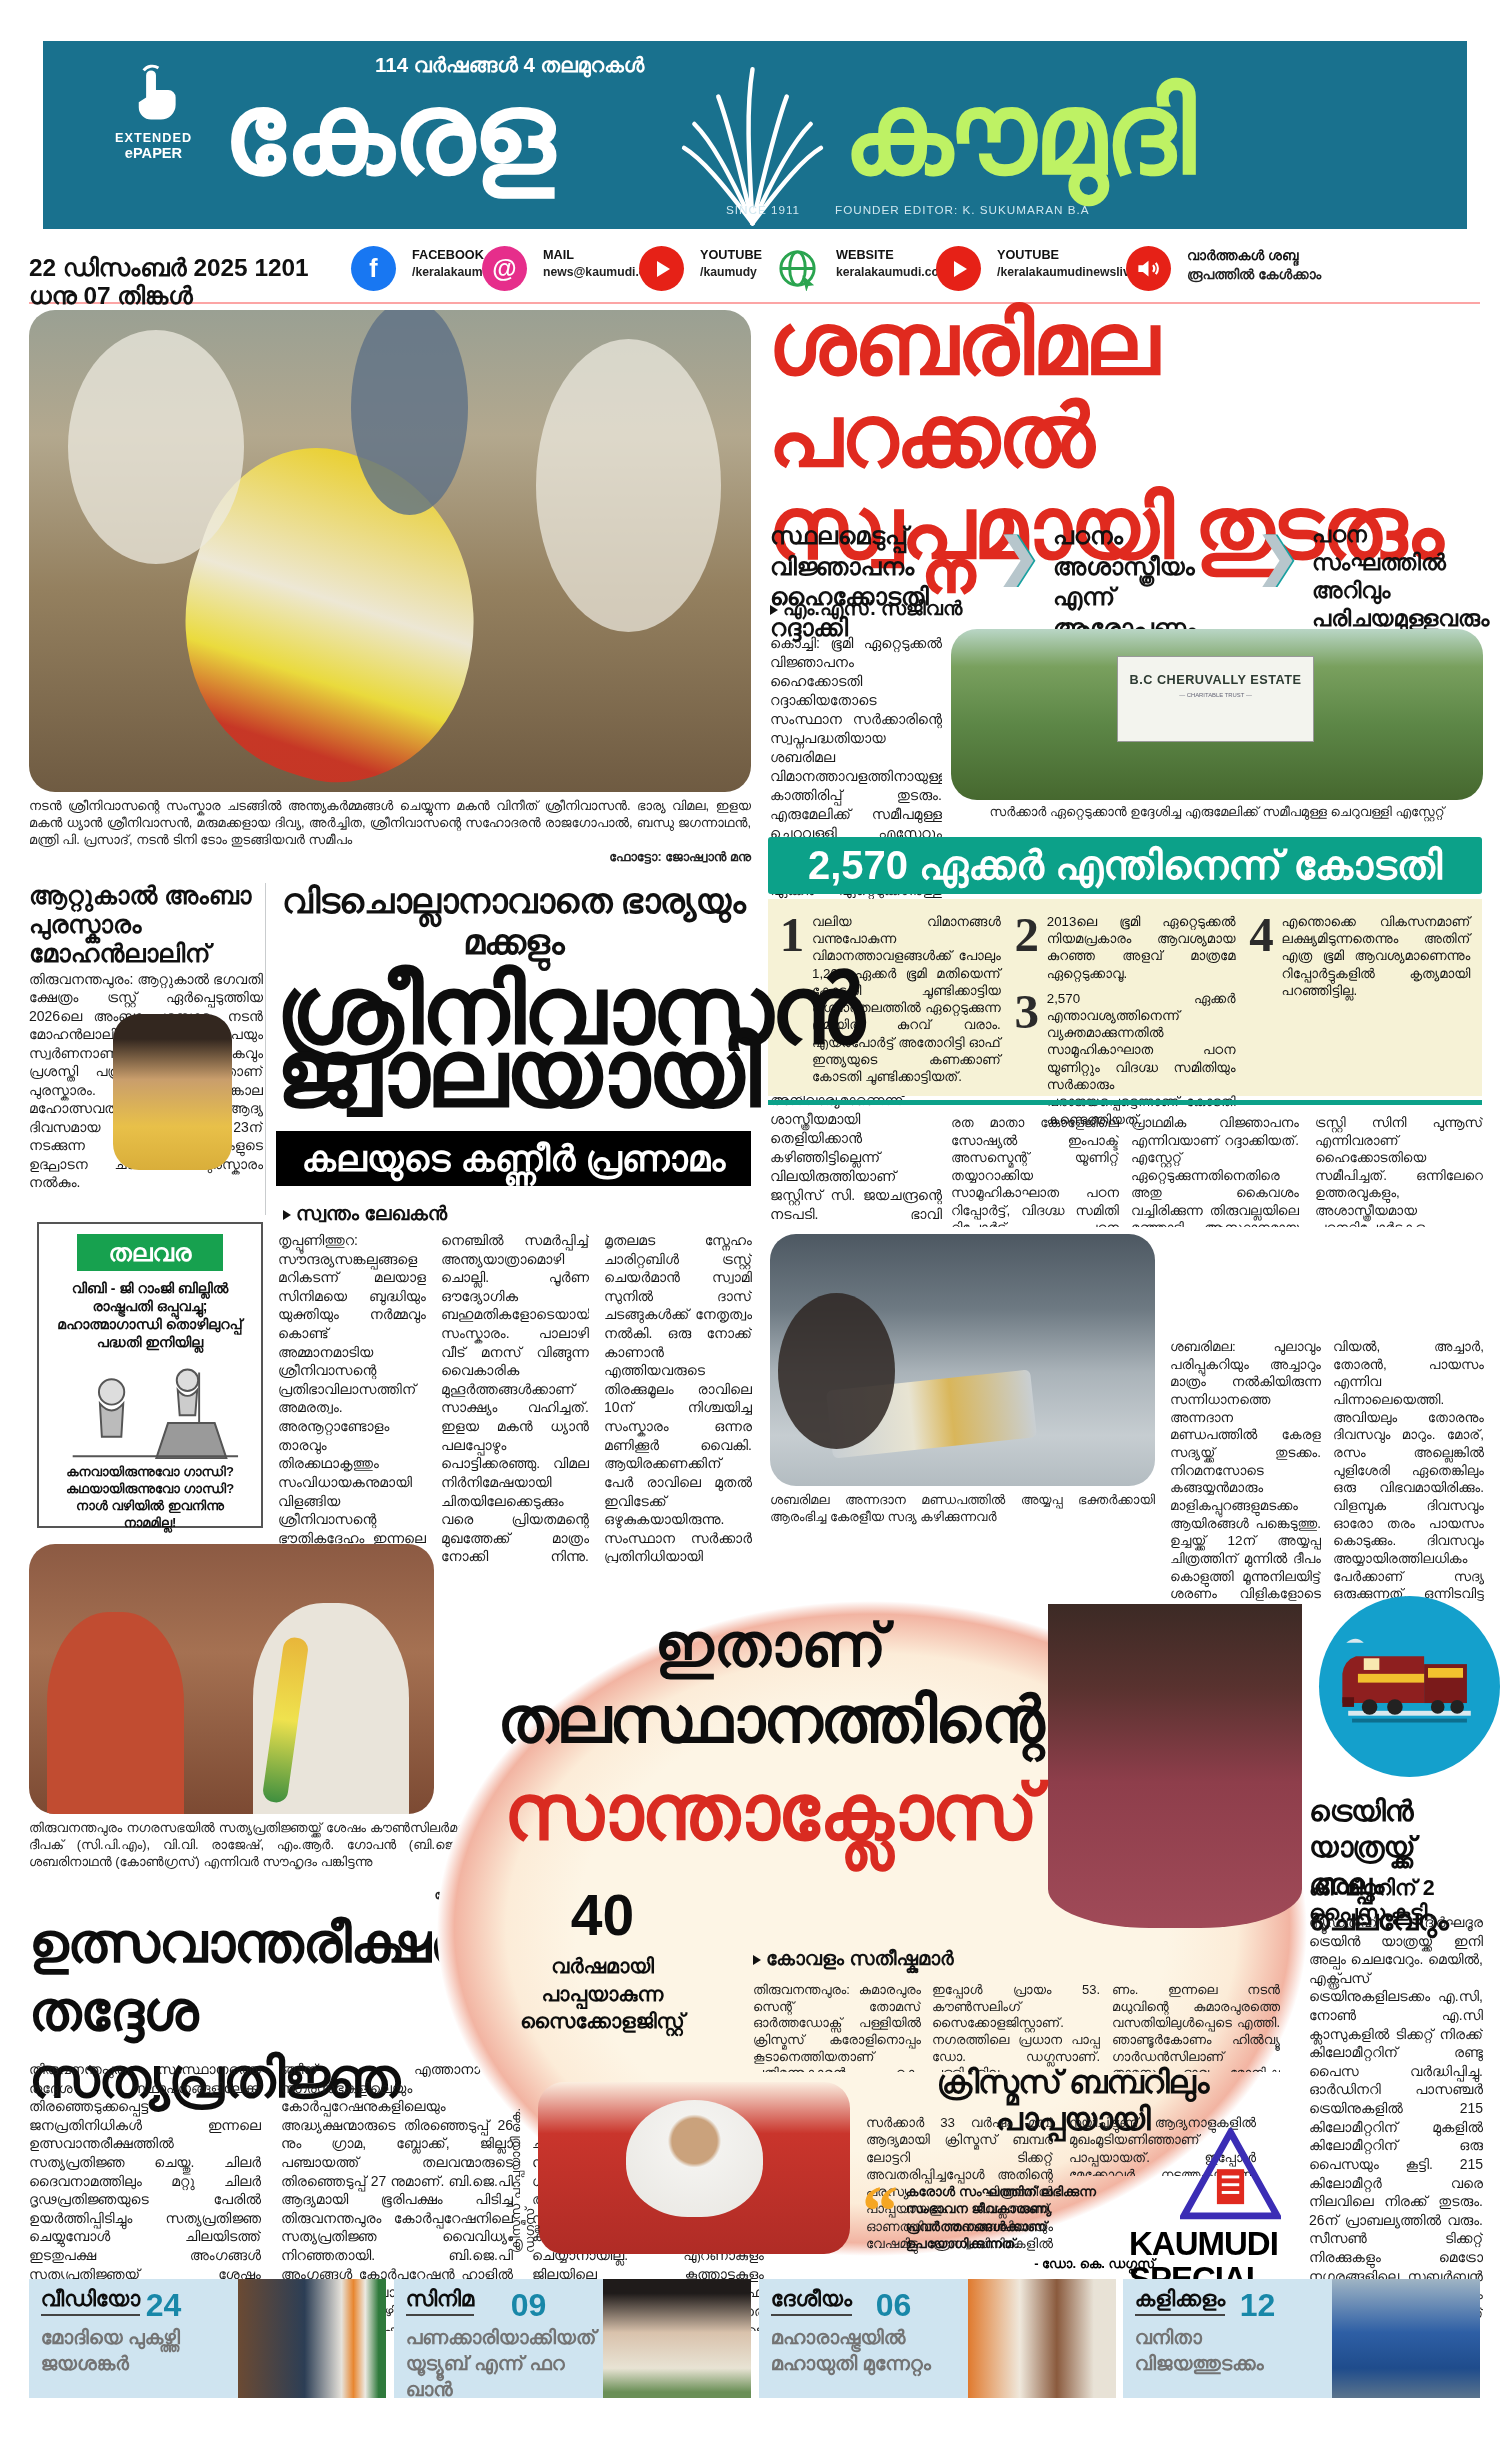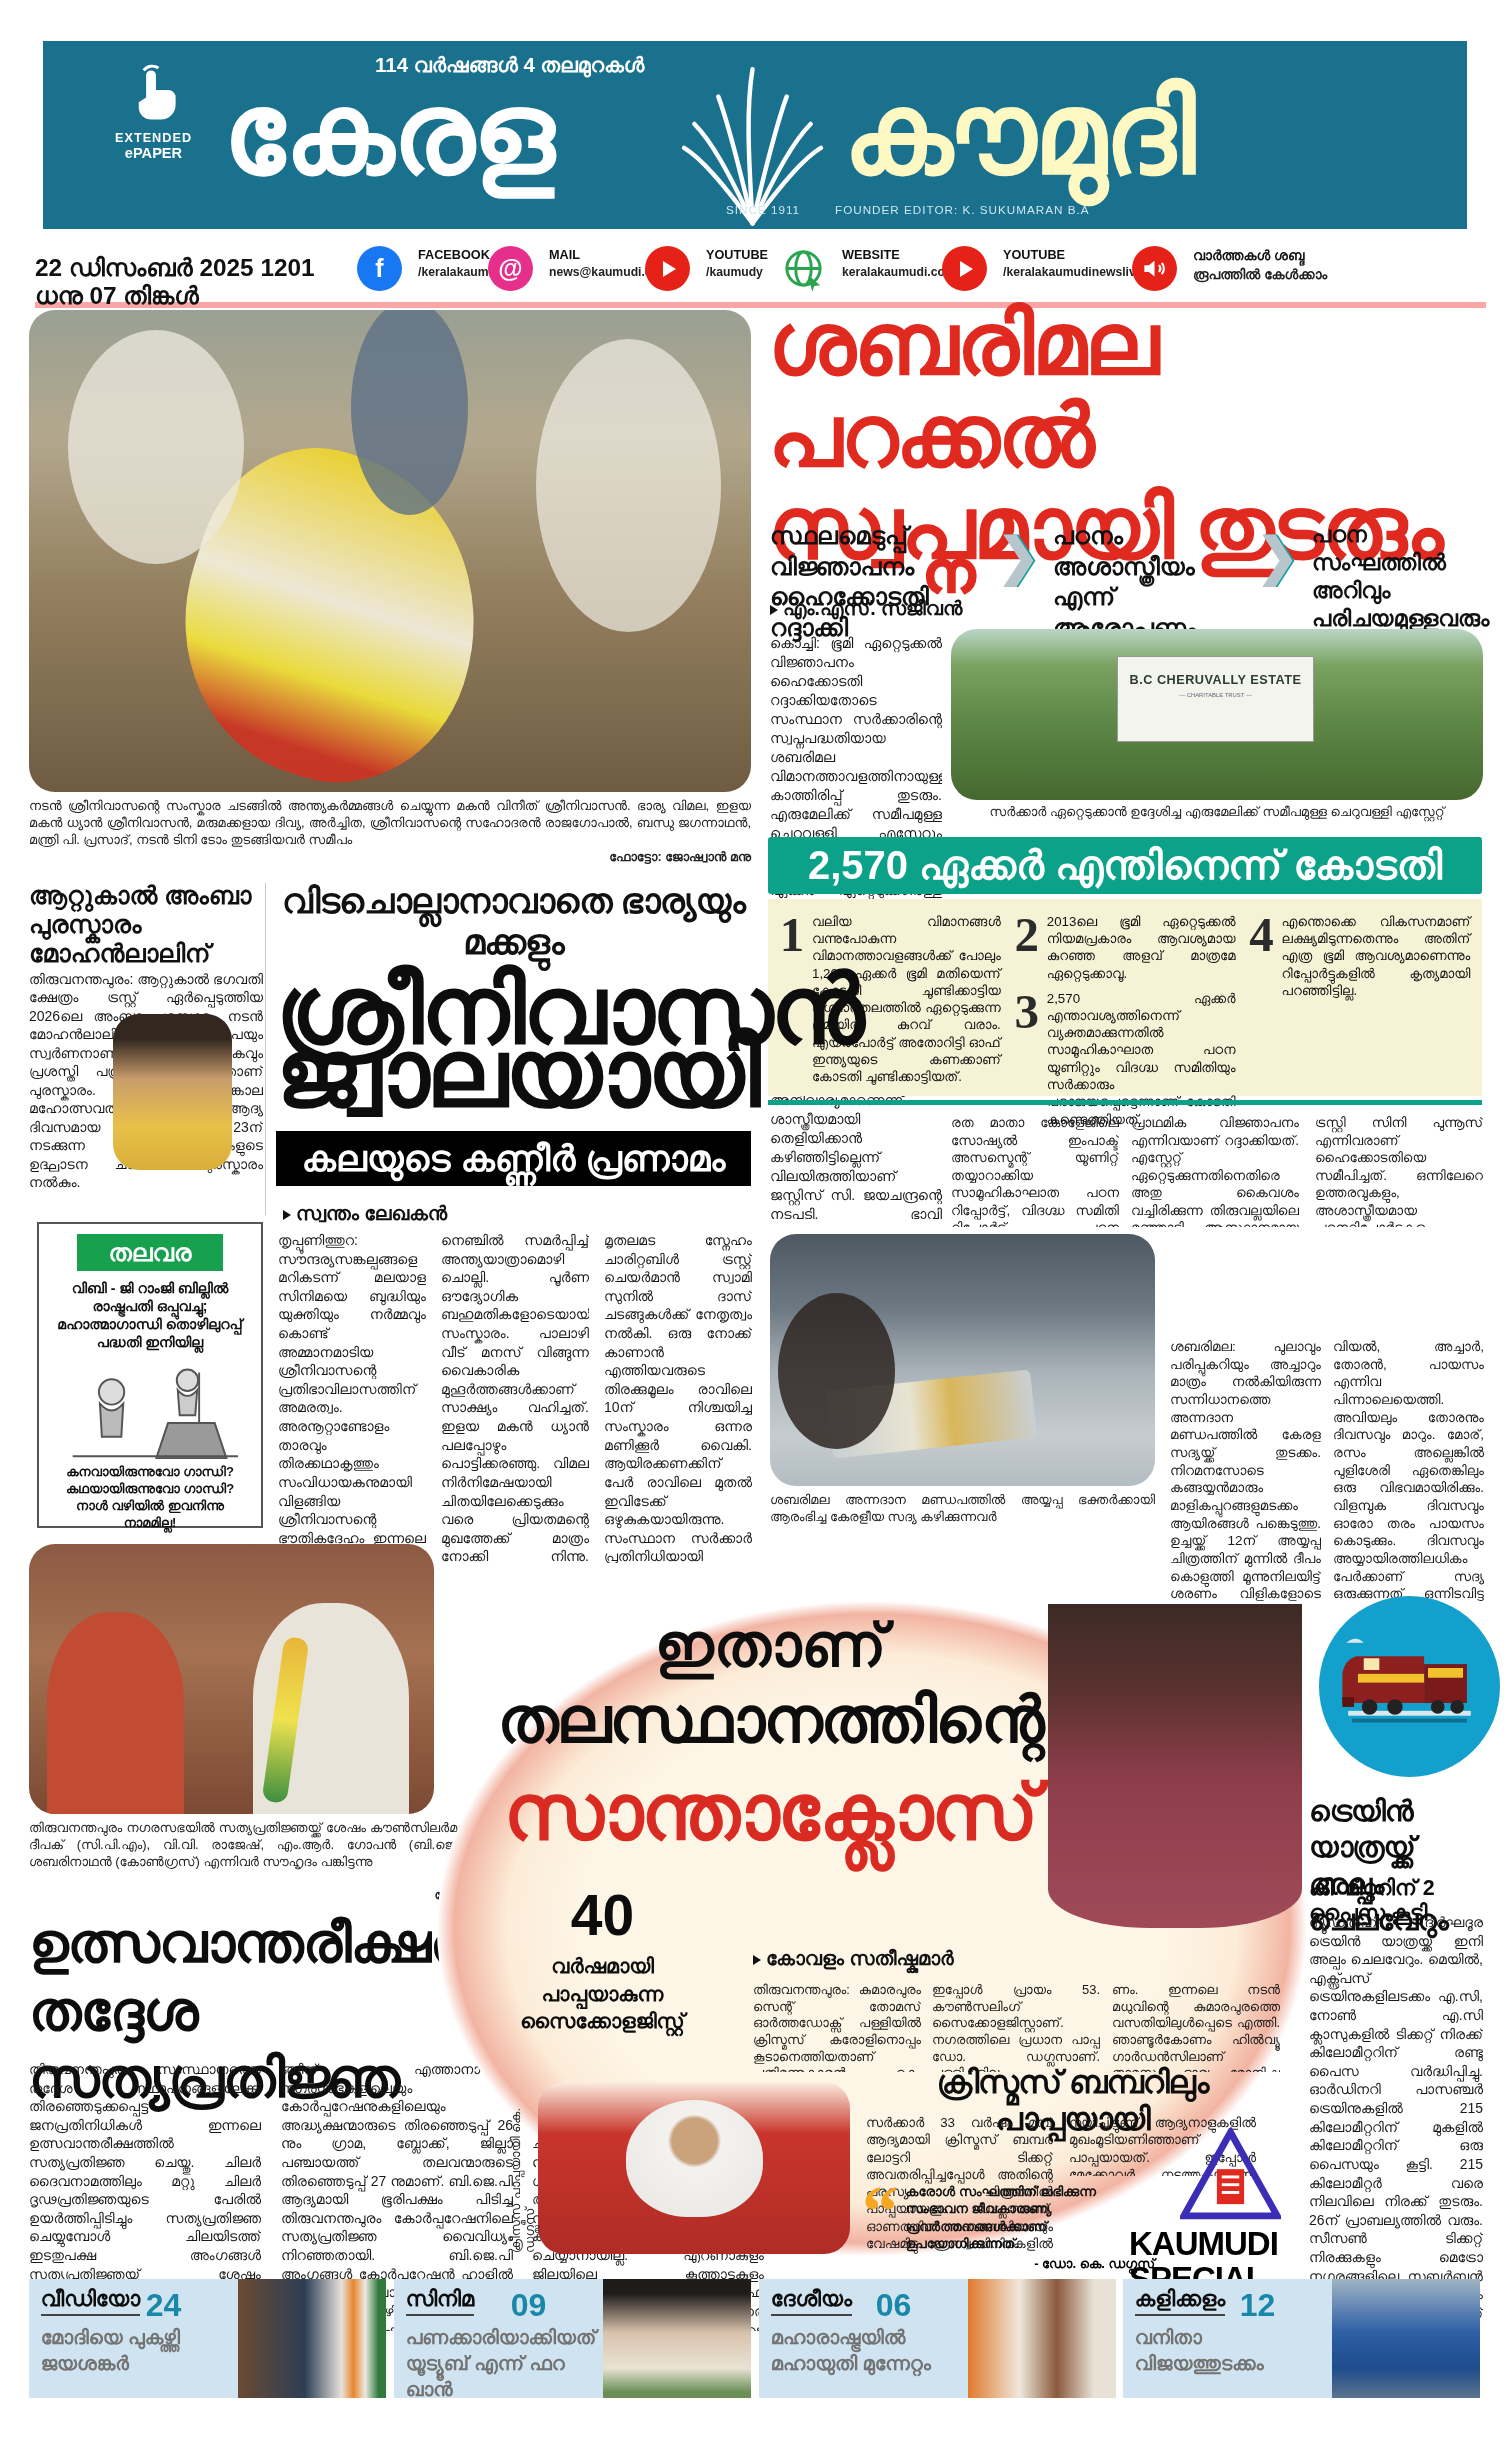--- a/index.html
+++ b/index.html
@@ -4,30 +4,30 @@
 <style>
   html,body{margin:0;padding:0;background:#e8e8e8;font-family:"Liberation Sans",sans-serif;}
   #page{position:relative;width:1510px;height:2438px;background:#ffffff;margin:0 auto;overflow:hidden;}
   .abs{position:absolute;}
   .just{text-align:justify;}
   .ml{color:#1a1a1a;}
   
   #band{left:43px;top:41px;width:1424px;height:188px;background:#19718e;}
   #tagline{left:332px;top:11.7px;width:322px;color:#fff;font-size:20.5px;font-weight:bold;}
   #mast-left{left:180px;top:35px;color:#fff;font-size:115px;font-weight:900;letter-spacing:-2px;line-height:1;}
-  #mast-right{left:800px;top:35px;color:#fef9c3;font-size:115px;font-weight:900;letter-spacing:-2px;line-height:1;}
+  #mast-right{left:800px;top:35px;color:#bef264;font-size:115px;font-weight:900;letter-spacing:-2px;line-height:1;}
   #mast-fan{left:624px;top:17.6px;width:171px;height:171px;}
   #since{left:683px;top:162px;color:#cfe6ef;font-size:11.7px;letter-spacing:1px;}
   #founder{left:792px;top:162px;color:#cfe6ef;font-size:11.7px;letter-spacing:1px;}
   #epaper{left:57px;top:21.5px;width:107px;text-align:center;color:#fff;}
   #epaper .hand{width:51px;height:59px;margin:0 auto;}
   #epaper .t1{font-size:12.7px;font-weight:bold;letter-spacing:1px;margin-top:9px;}
   #epaper .t2{font-size:14.6px;font-weight:900;}
   
-  #datebar{left:35px;top:234px;width:1451px;height:68px;border-bottom:6px solid #fca5a5;}
+  #datebar{left:29px;top:234px;width:1451px;height:68px;border-bottom:2px solid #fca5a5;}
   #dateText{left:0;top:19.5px;font-size:24.4px;font-weight:bold;color:#111;width:302px;}
   .soc{position:absolute;top:5.9px;height:59px;}
   .soc .ic{position:absolute;left:0;top:5.9px;width:45px;height:45px;border-radius:50%;color:#fff;font-weight:900;font-size:25px;text-align:center;line-height:45px;}
   .soc .tx{position:absolute;left:53px;top:7.8px;width:146px;margin-left:8px;}
   .soc .l1{font-size:12.7px;font-weight:900;color:#111;}
   .soc .l2{font-size:12.2px;font-weight:bold;color:#222;margin-top:2.9px;}
   .tri{display:inline-block;width:0;height:0;border-left:13.7px solid #fff;border-top:8.8px solid transparent;border-bottom:8.8px solid transparent;margin-left:3.9px;}
   
   .photo{position:absolute;overflow:hidden;border-radius:26px;}
   #funeralPhoto{left:29px;top:310px;width:722px;height:482px;background:linear-gradient(180deg,#9aa093 0%,#b3a88e 26%,#94805f 58%,#6f5b42 100%);}

